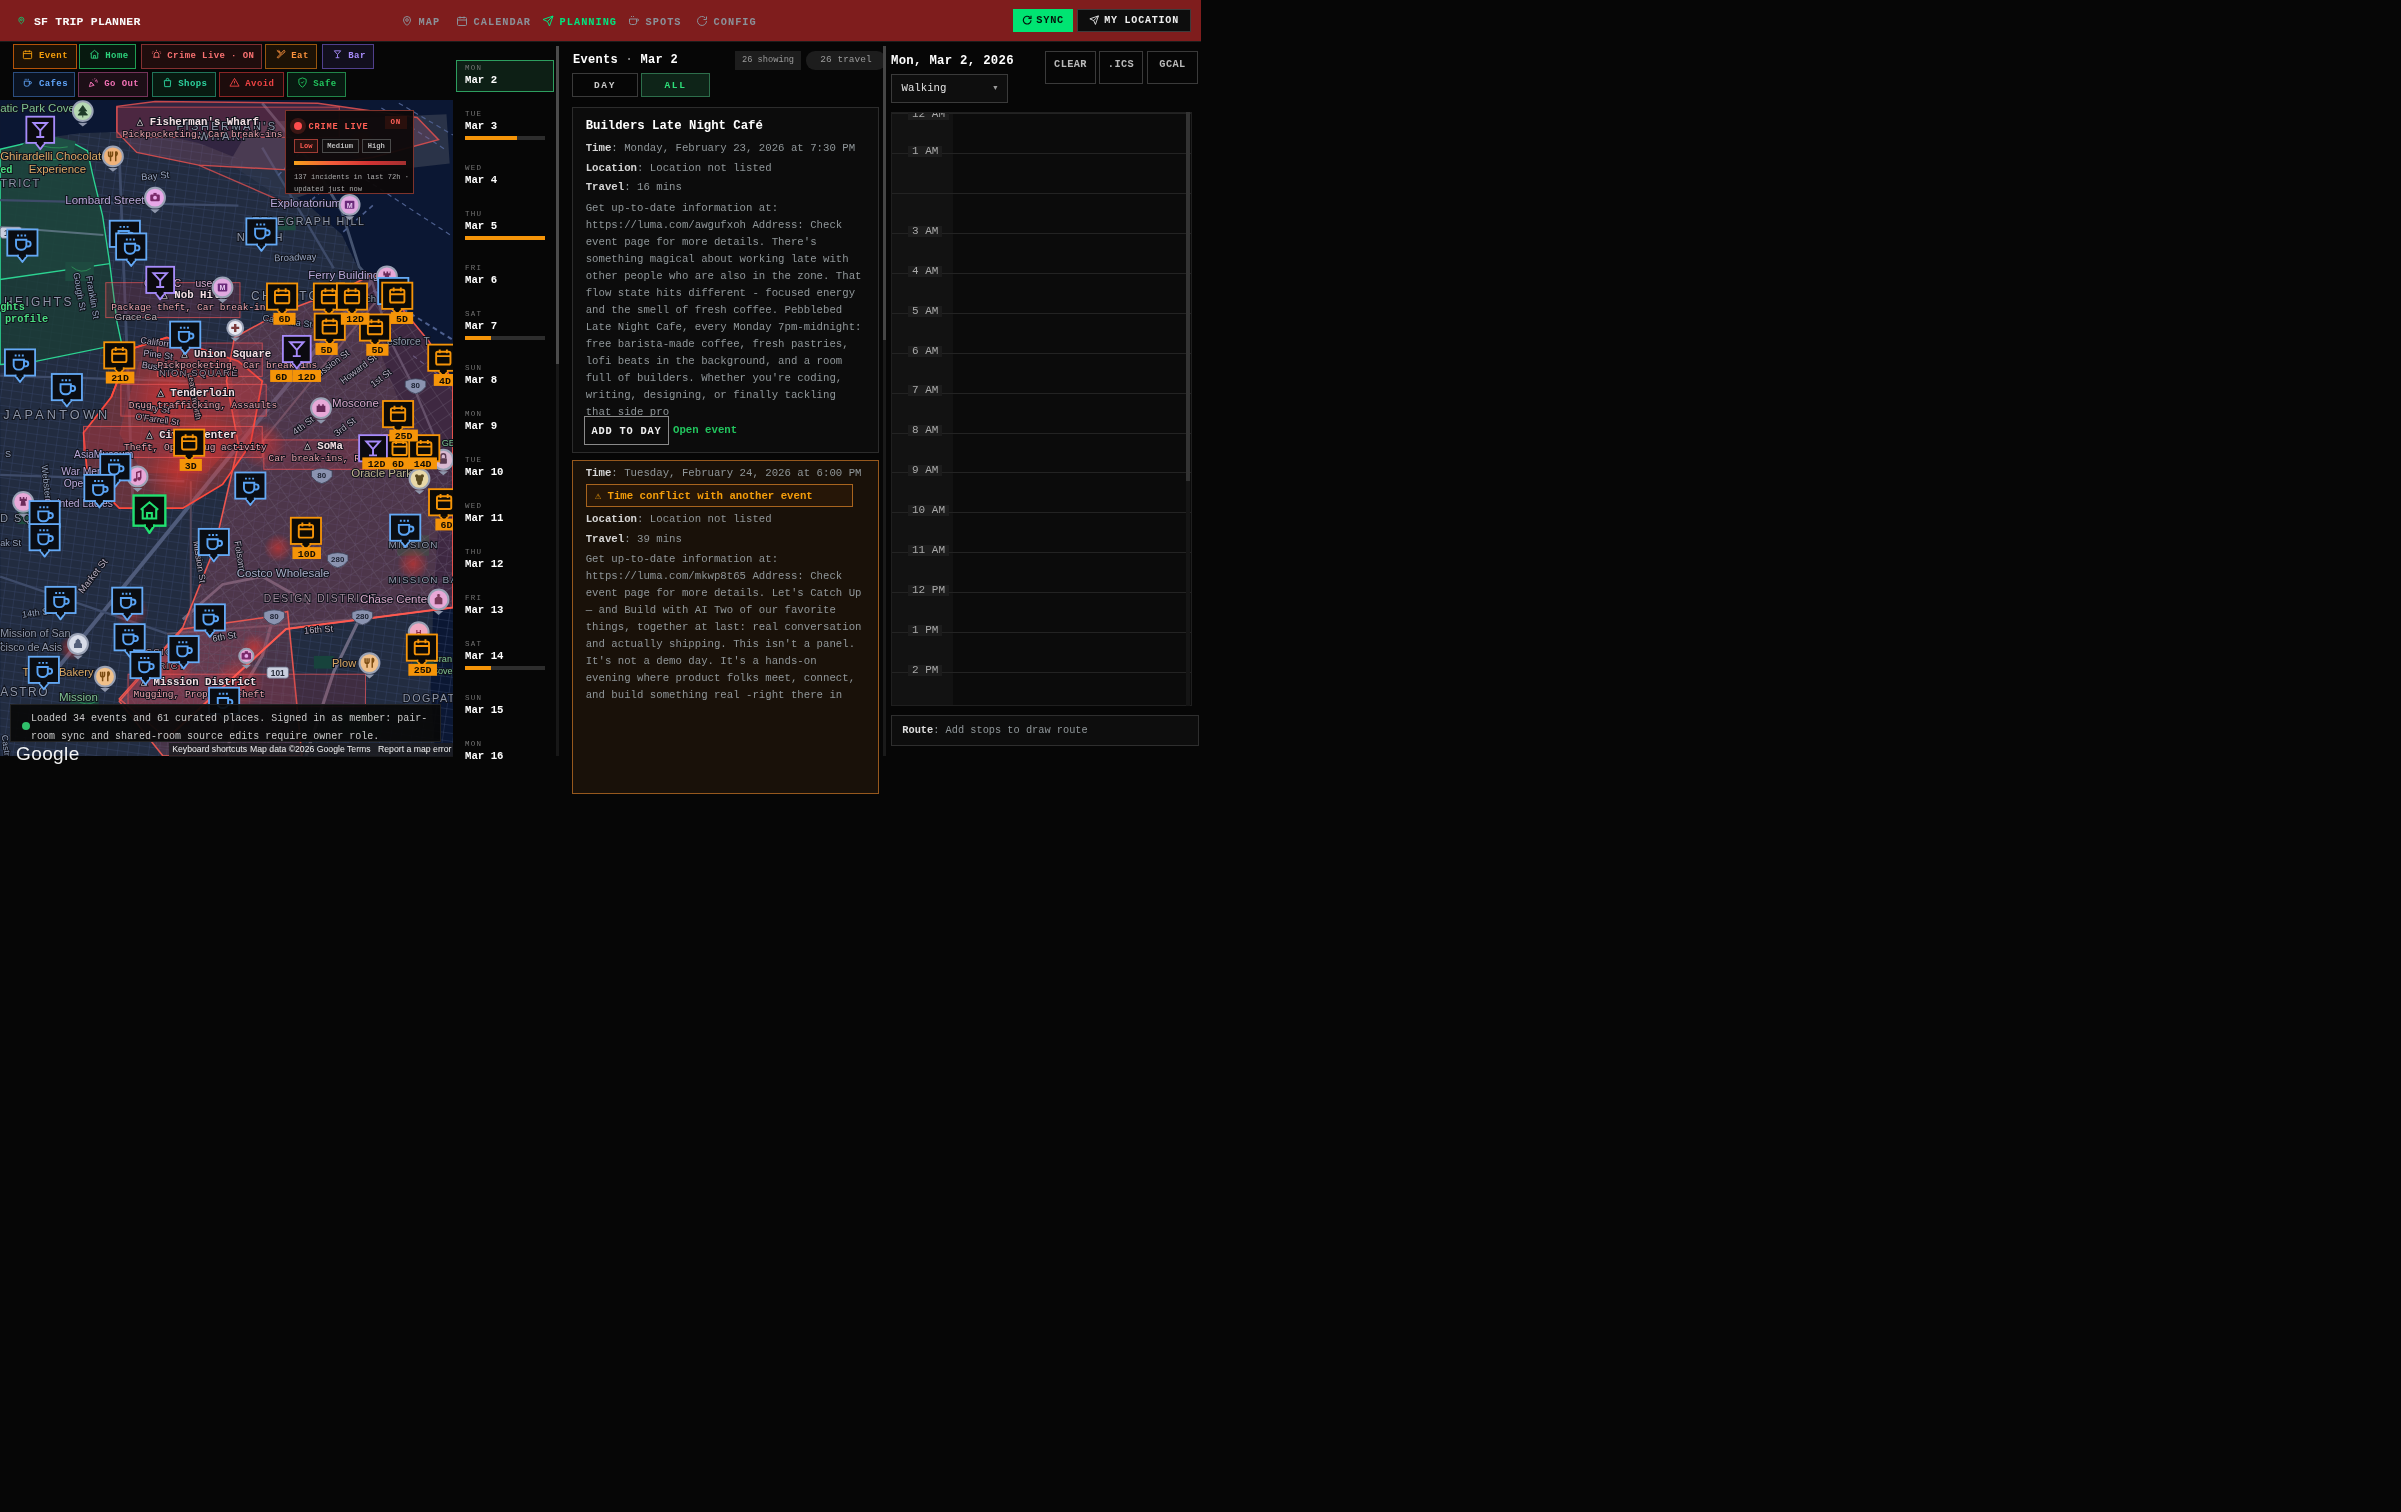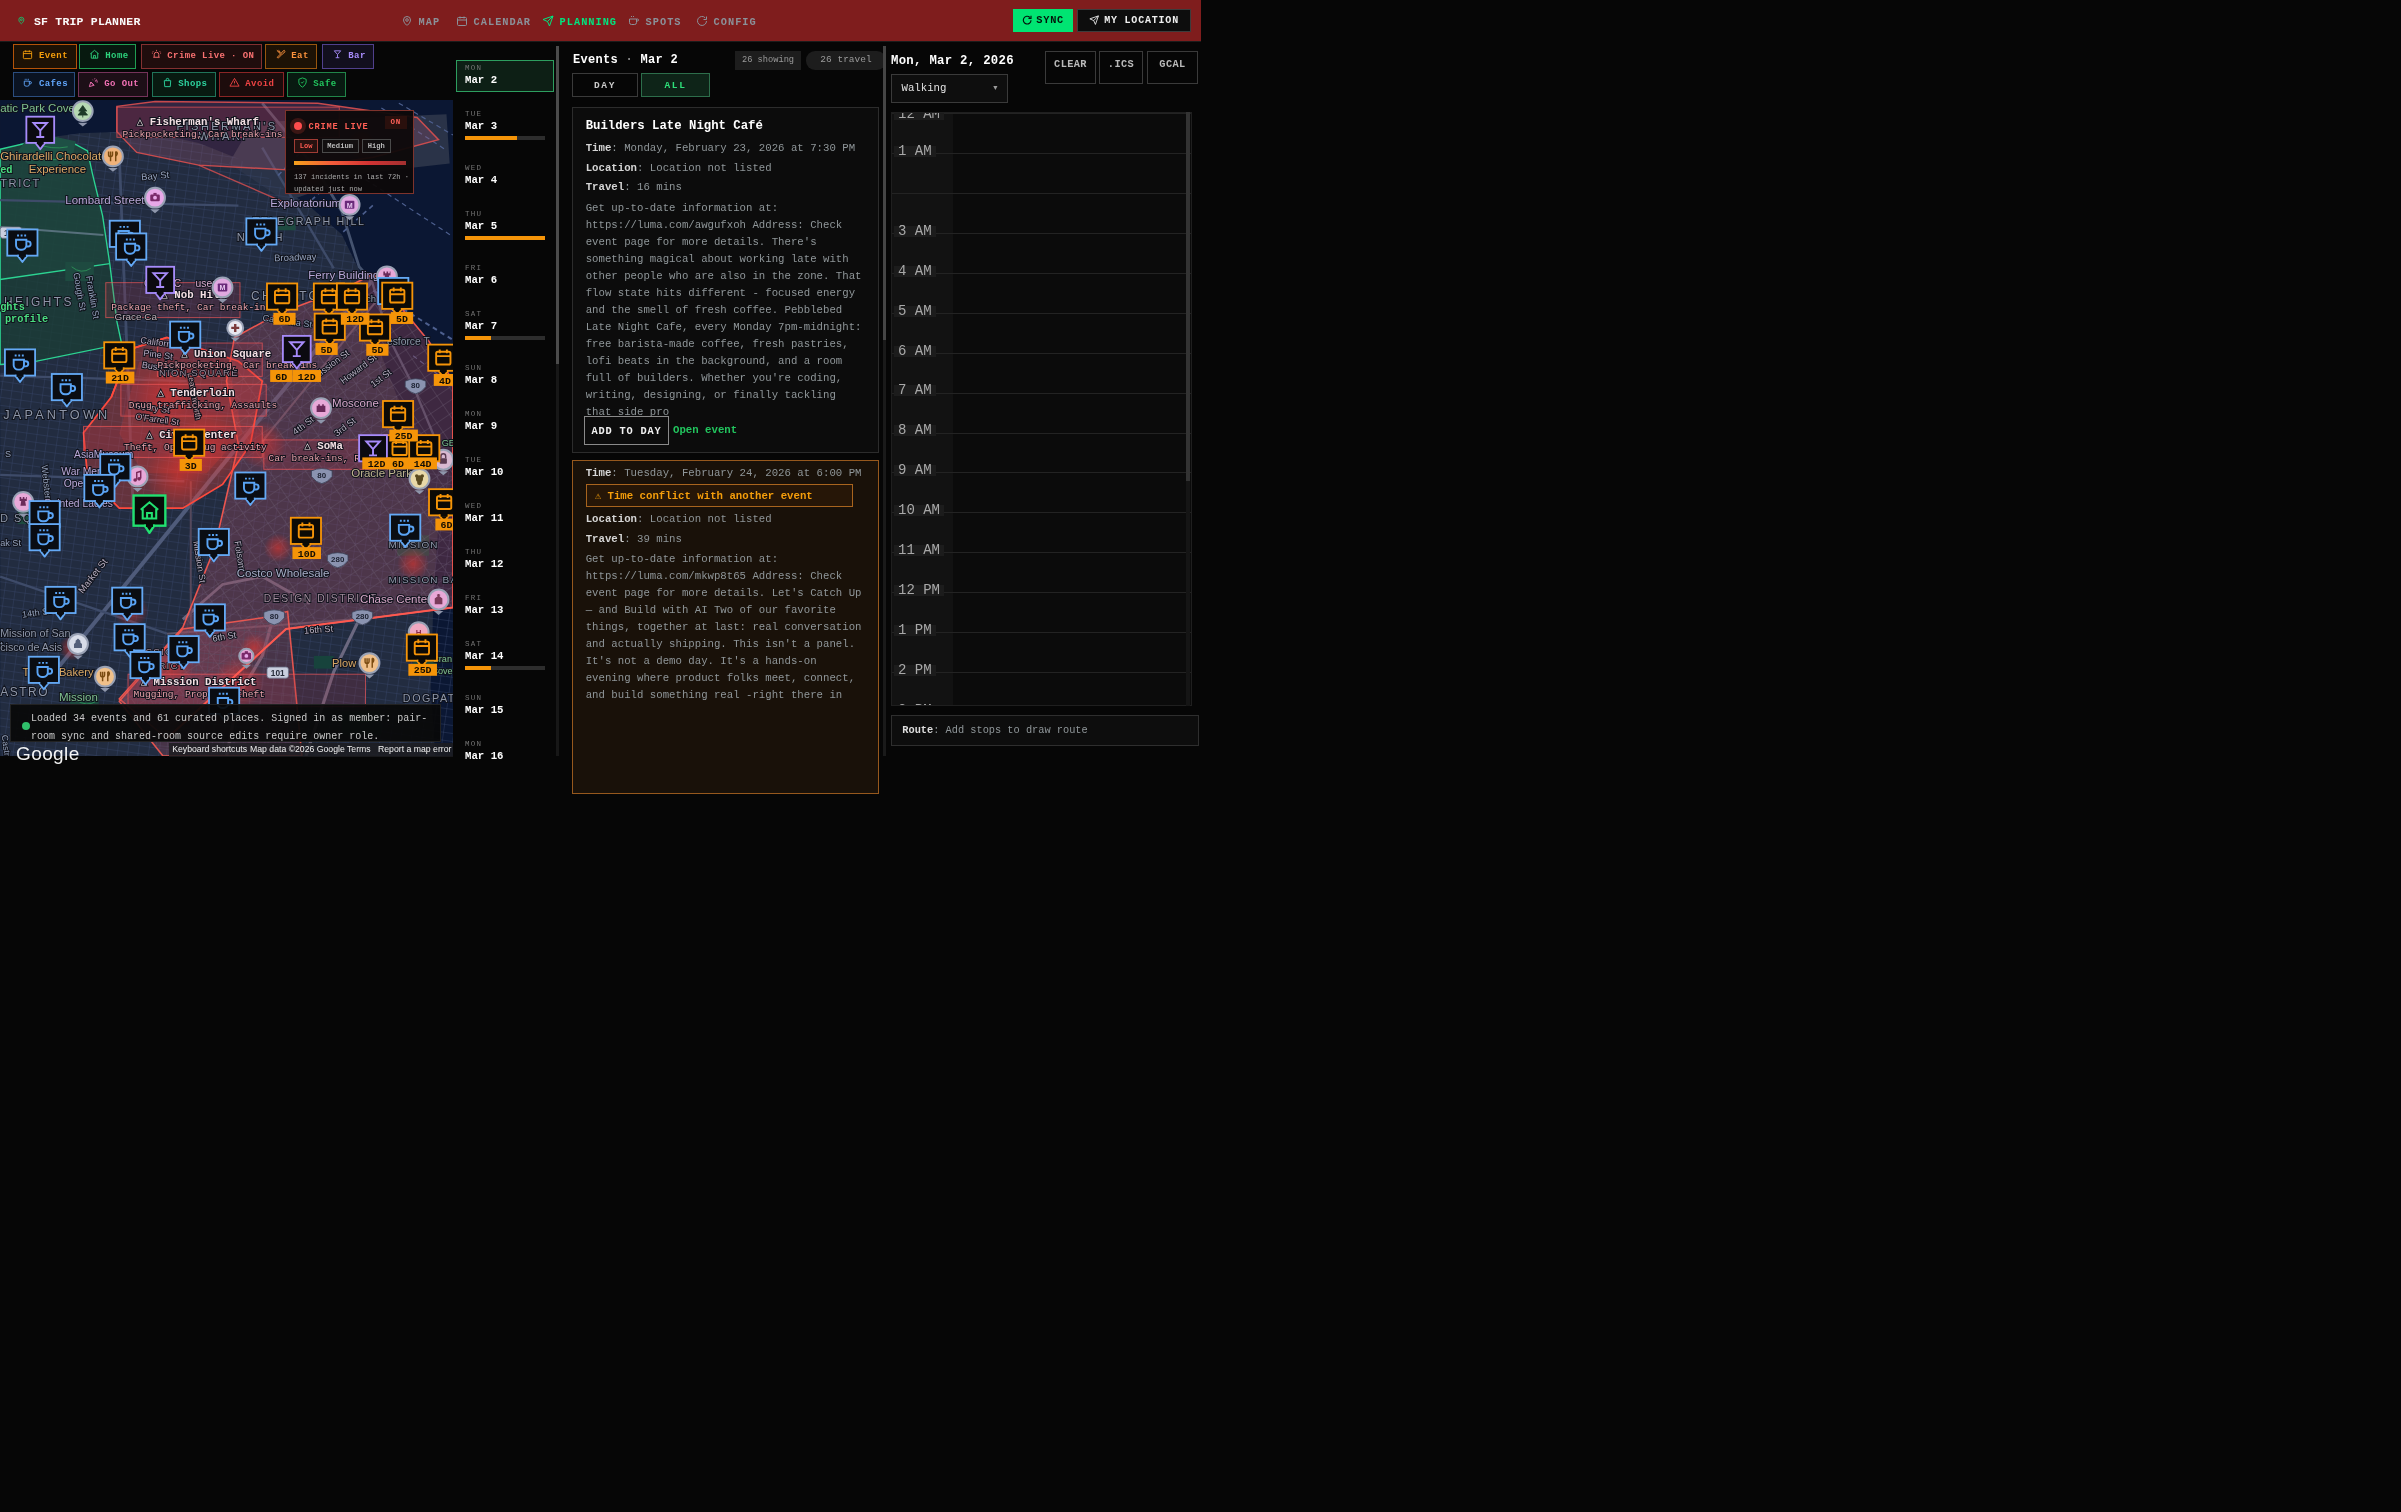--- a/index.html
+++ b/index.html
@@ -93,21 +93,21 @@
   #rtitle { position:absolute; left:891px; top:54px; font-size:12.3px; font-weight:bold; color:#fff; letter-spacing:0.3px;}
   .rbtn { position:absolute; top:51px; height:33px; border:0.8px solid #3a3a3a; color:#b9b9b9;
     font-size:10.3px; font-weight:bold; line-height:25.4px; text-align:center; letter-spacing:0.4px; }
   #walking { position:absolute; left:891px; top:74px; width:117px; height:29px; border:0.8px solid #3a3a3a;
     background:#0e0e0e; color:#e2e2e2; font-size:10.7px; line-height:27px; padding-left:9.5px; }
   #walking .chev { position:absolute; right:9.5px; top:0px; color:#9a9a9a; font-size:7.1px; }
   #grid { position:absolute; left:891px; top:112px; width:301px; height:594px; background:#0b0b0b;
     border:0.8px solid #1f1f1f; overflow:hidden; }
   #gutter { position:absolute; left:0; top:0; width:61px; height:594px; background:#121212; }
   .hline { position:absolute; left:0; width:301px; height:0.8px; background:#232323; }
-  .hlabel { position:absolute; left:2px; background:#1c1c1c; color:#a8a8a8; font-size:14px;
+  .hlabel { position:absolute; left:16px; background:#1c1c1c; color:#a8a8a8; font-size:11px;
     padding:0px 4px; height:11px; line-height:11px;}
   #gscroll { position:absolute; left:1186px; top:112px; width:4px; height:594px; background:#151515; }
   #gscroll i { position:absolute; top:0; width:4px; height:369px; background:#333; }
   #route { position:absolute; left:891px; top:715px; width:308px; height:31px; background:#0d0d0d;
     border:0.8px solid #2e2e2e; color:#8f9699; font-size:10.3px; line-height:29px; padding-left:10.3px;}
   #route b { color:#dedede; }
 </style>
 </head>
 <body>
 

